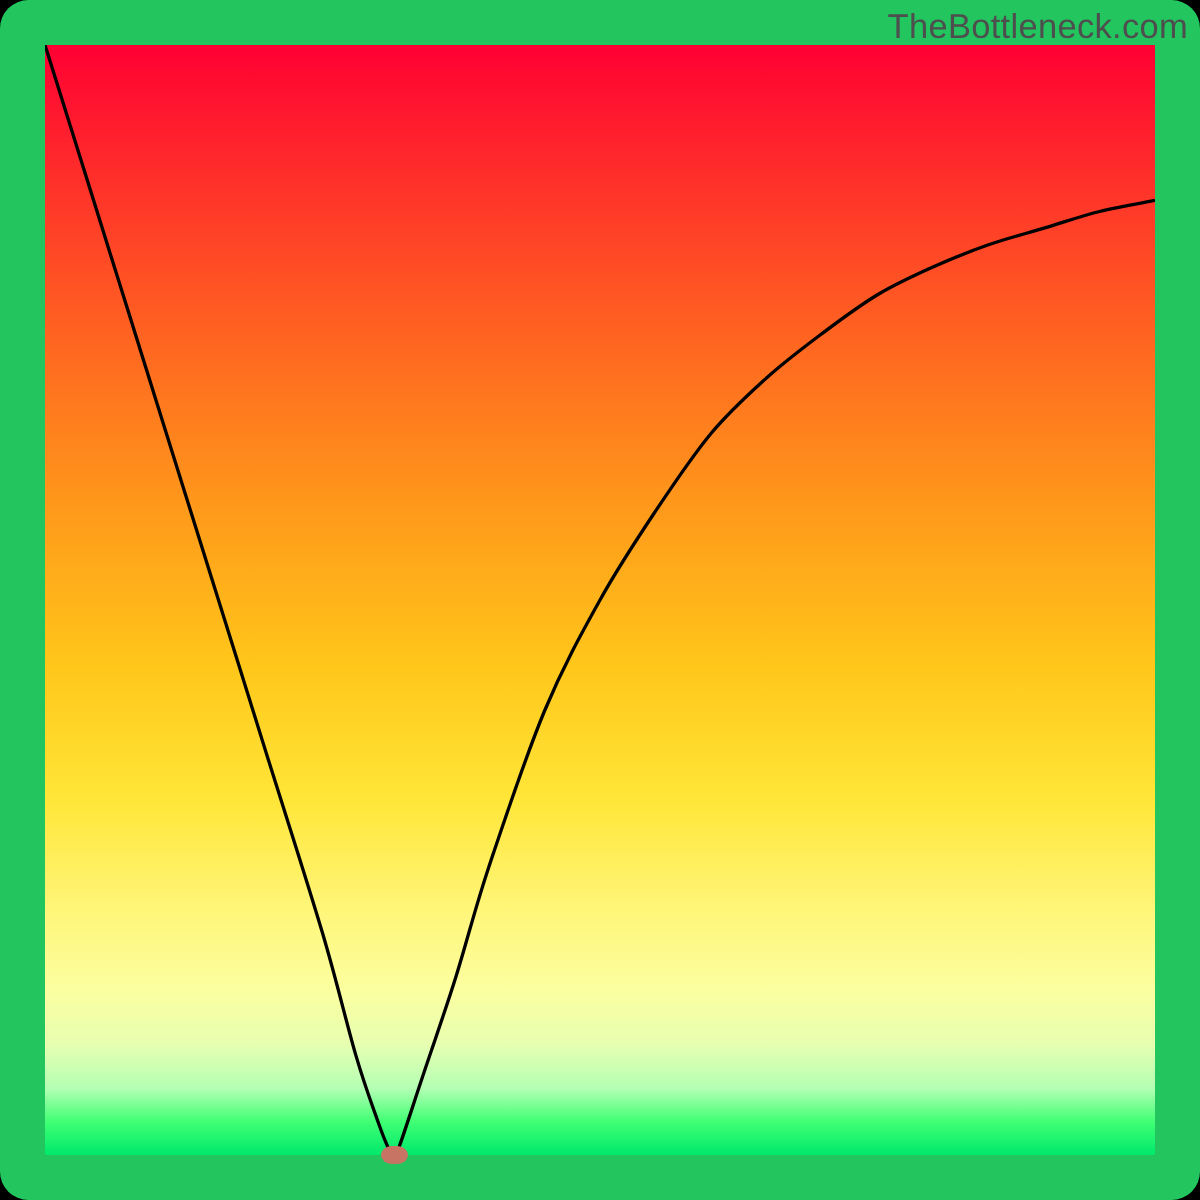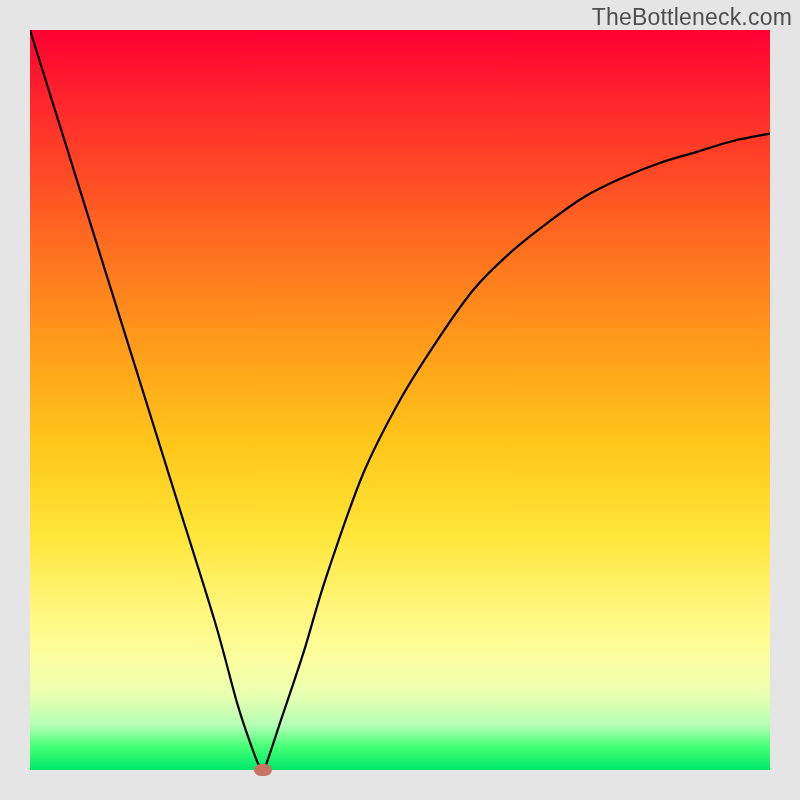--- a/index.html
+++ b/index.html
@@ -8,21 +8,22 @@
     width: 800px;
     height: 800px;
     overflow: hidden;
     background: #000;
     font-family: Arial, Helvetica, sans-serif;
   }
   .frame {
     position: relative;
     width: 800px;
     height: 800px;
-    background: #e5e5e5;
+    background: #22c55e;
+    border-radius: 19px;
   }
   .plot-area {
     position: absolute;
     left: 30px;
     top: 30px;
     width: 740px;
     height: 740px;
     background: linear-gradient(to bottom,
       #ff0033 0%,
       #ff2f2a 12%,

